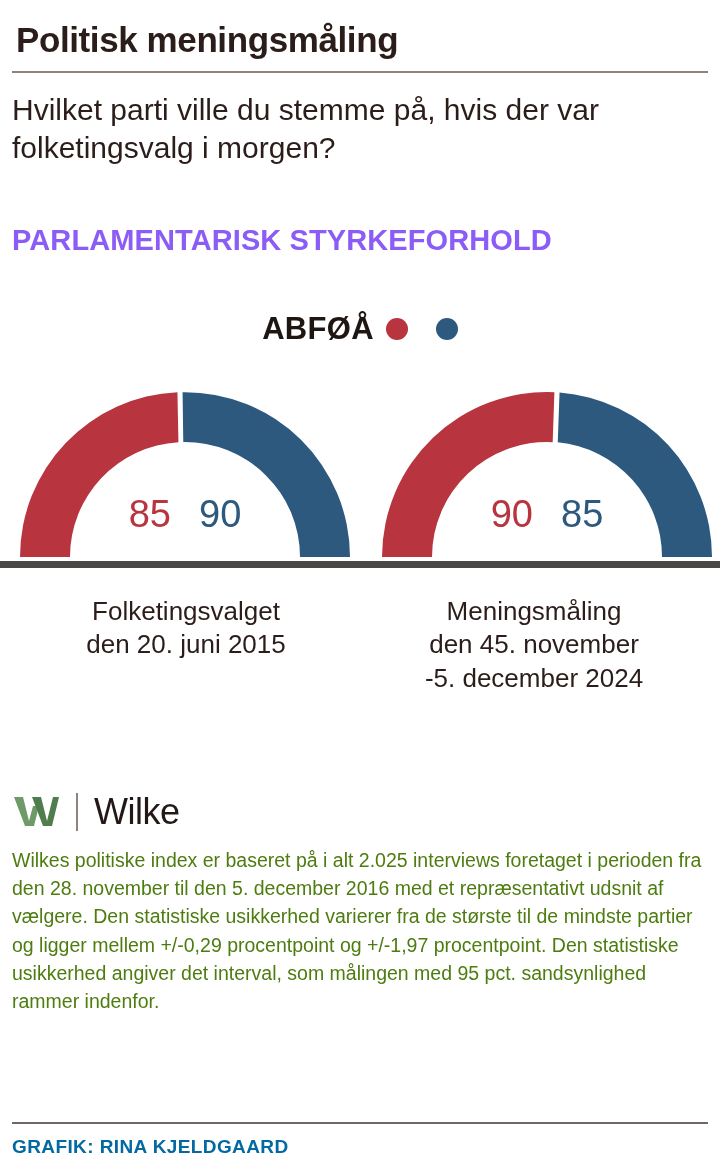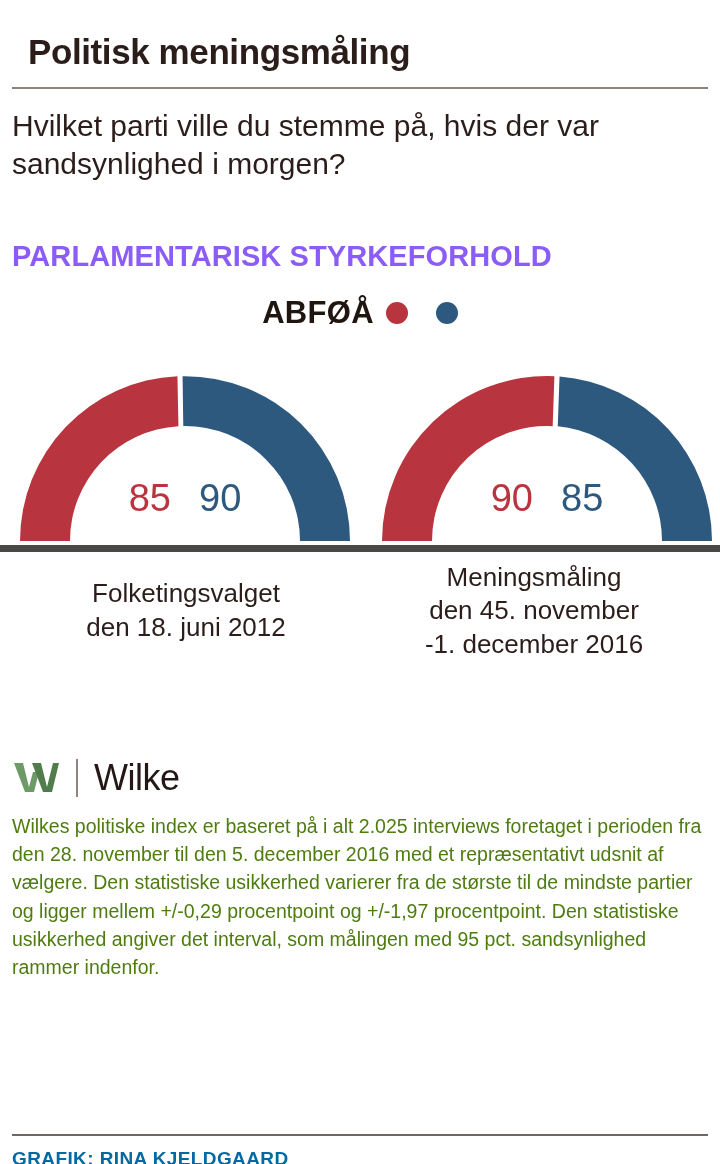--- a/index.html
+++ b/index.html
@@ -26,21 +26,21 @@
     padding: 0 12px;
   }
 
   
   .headline {
     font-size: 35px;
     font-weight: 700;
     letter-spacing: -0.4px;
     line-height: 1.05;
     color: #2b1d1a;
-    margin: 16px;
+    margin: 4px;
     padding-top: 18px;
   }
   .rule-title {
     height: 2px;
     background: #8d8480;
     margin-top: 12px;
     margin-bottom: 0;
   }
 
   .subhead {
@@ -55,21 +55,21 @@
   .section-title {
     font-size: 29px;
     font-weight: 700;
     letter-spacing: 0.1px;
     color: #8b5cf6;
     margin: 56px 0 0 0;
   }
 
   
   .legend {
-    margin-top: 22px;
+    margin-top: 54px;
     display: flex;
     justify-content: center;
     align-items: center;
     gap: 28px;
   }
   .legend-group {
     display: flex;
     align-items: center;
     gap: 12px;
   }
@@ -133,22 +133,21 @@
     left: -12px;
     right: -12px;
     top: 180px;
     height: 7px;
     background: #4a4846;
   }
 
   
   .captions {
     display: flex;
-    margin-top: 4px;
-    align-items: center;
+    margin-top: 22px;
   }
   .caption {
     width: 50%;
     text-align: center;
     font-size: 26px;
     line-height: 1.3;
     color: #2b1d1a;
   }
   .caption .line { display: block; }
 
@@ -208,21 +207,21 @@
   }
 </style>
 </head>
 <body>
 
 <div class="page">
 
   <h1 class="headline">Politisk meningsmåling</h1>
   <div class="rule-title"></div>
 
-  <p class="subhead">Hvilket parti ville du stemme på, hvis der var sandsynlighed i morgen?</p>
+  <p class="subhead">Hvilket parti ville du stemme på, hvis der var folketingsvalg i morgen?</p>
 
   <h2 class="section-title">PARLAMENTARISK STYRKEFORHOLD</h2>
 
   <div class="legend">
     <div class="legend-group">
       <span class="legend-label">ABFØÅ</span>
       <span class="legend-dot" style="background:#b8343f"></span>
     </div>
     <div class="legend-group">
       <span class="legend-dot" style="background:#2d597f"></span>
@@ -253,26 +252,26 @@
         <span class="gauge-value blue">85</span>
       </div>
     </div>
 
     <div class="baseline"></div>
   </div>
 
   <div class="captions">
     <div class="caption">
       <span class="line">Folketingsvalget</span>
-      <span class="line">den 18. juni 2012</span>
+      <span class="line">den 20. juni 2015</span>
     </div>
     <div class="caption">
       <span class="line">Meningsmåling</span>
       <span class="line">den 45. november</span>
-      <span class="line">-1. december 2016</span>
+      <span class="line">-5. december 2024</span>
     </div>
   </div>
 
   <div class="source-block">
     <div class="logo-row">
       <svg class="logo-mark" viewBox="0 0 48 34">
         <path d="M2 2 L11 2 L17 26 L21 11 L27 11 L22 31 L13 31 Z" fill="#6d9a66"></path>
         <path d="M20 2 L29 2 L35 26 L41 2 L47 2 L40 31 L31 31 Z" fill="#4f7d4b"></path>
       </svg>
       <span class="logo-divider"></span>

